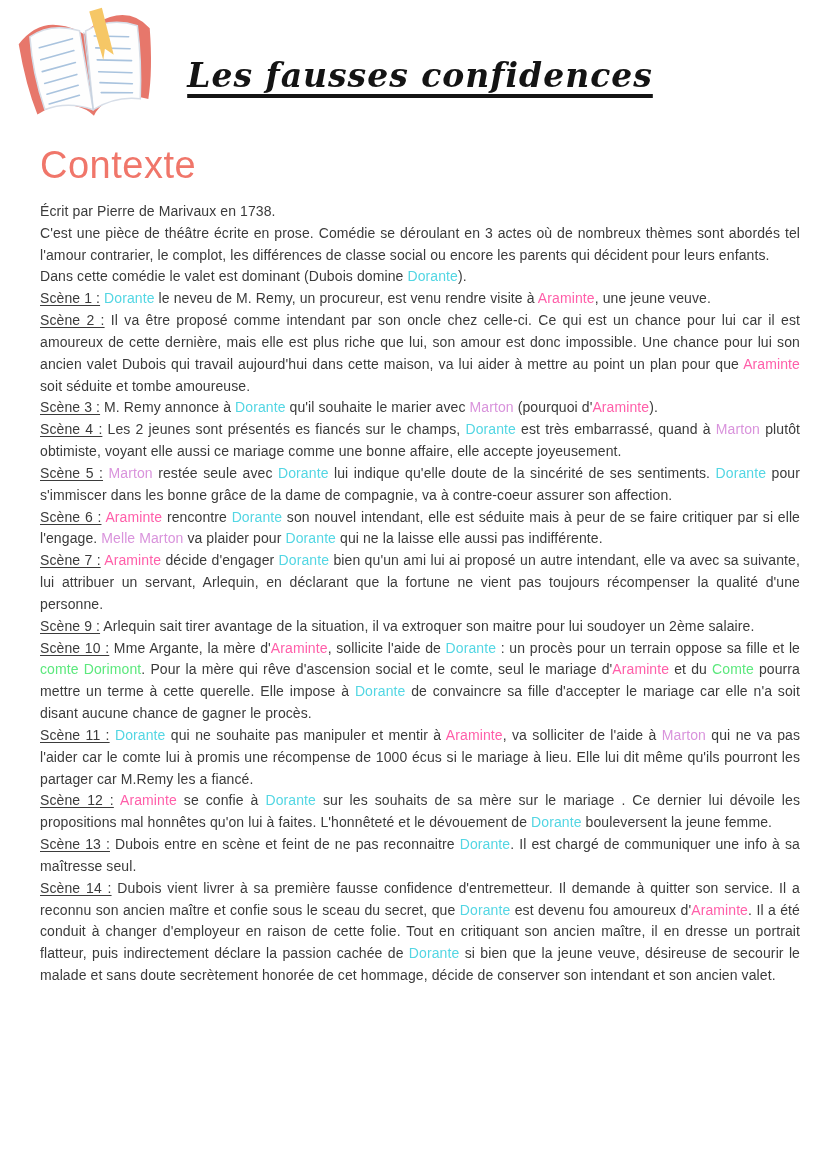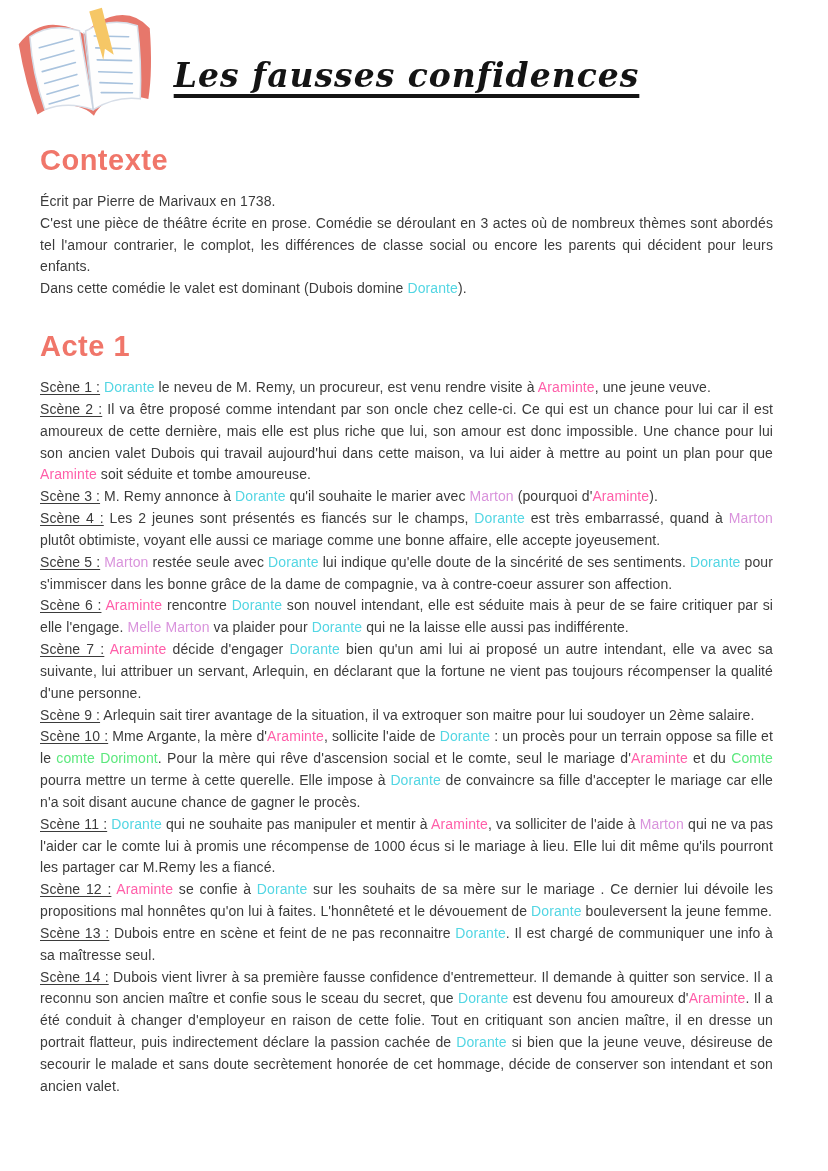--- a/index.html
+++ b/index.html
@@ -3,21 +3,21 @@
 <meta charset="utf-8">
 <style>
   html, body { margin: 0; padding: 0; background: #ffffff; }
   .page {
     width: 828px;
     min-height: 1171px;
     margin: 0 auto;
     background: #ffffff;
     position: relative;
     box-sizing: border-box;
-    padding: 0 55px 30px 40px;
+    padding: 0 28px 30px 40px;
     font-family: "Liberation Sans", sans-serif;
   }
   .header { position: relative; height: 128px; }
   .book-icon { position: absolute; left: -28px; top: 4px; width: 152px; height: 126px; }
   .title {
     text-align: center;
     padding-top: 56px;
     margin: 0;
   }
   .title-text {
@@ -26,22 +26,22 @@
     font-weight: bold;
     font-size: 33px;
     letter-spacing: 1px;
     color: #141414;
     text-decoration: underline;
     text-decoration-thickness: 3.5px;
     text-underline-offset: 7px;
   }
   .section-heading {
     color: var(--c-heading, #f0766a);
-    font-size: 29px;
-    font-weight: bold;
+    font-size: 38px;
+    font-weight: normal;
     letter-spacing: 0.5px;
     margin: 30px 0 14px 0;
   }
   .section-heading.first { margin-top: 16px; }
   .section-body { }
   .para {
     margin: 0;
     text-align: justify;
     font-size: 14px;
     line-height: 1.56;
@@ -89,21 +89,20 @@
     </h1>
   </div>
 
   <main id="content">
       <h2 class="section-heading first">Contexte</h2>
       <div class="section-body">
         <p class="para"><span>Écrit par Pierre de Marivaux en 1738.</span></p>
         <p class="para"><span>C'est une pièce de théâtre écrite en prose. Comédie se déroulant en 3 actes où de nombreux thèmes sont abordés tel l'amour contrarier, le complot, les différences de classe social ou encore les parents qui décident pour leurs enfants.</span></p>
         <p class="para"><span>Dans cette comédie le valet est dominant (Dubois domine </span><span class="char-name" style="color: var(--c-dorante);">Dorante</span><span>).</span></p>
       </div>
-      <h2 class="section-heading">Acte 1</h2>
       <div class="section-body">
         <p class="para"><span class="scene-label">Scène 1 :</span><span> </span><span class="char-name" style="color: var(--c-dorante);">Dorante</span><span> le neveu de M. Remy, un procureur, est venu rendre visite à </span><span class="char-name" style="color: var(--c-araminte);">Araminte</span><span>, une jeune veuve.</span></p>
         <p class="para"><span class="scene-label">Scène 2 :</span><span> Il va être proposé comme intendant par son oncle chez celle-ci. Ce qui est un chance pour lui car il est amoureux de cette dernière, mais elle est plus riche que lui, son amour est donc impossible. Une chance pour lui son ancien valet Dubois qui travail aujourd'hui dans cette maison, va lui aider à mettre au point un plan pour que </span><span class="char-name" style="color: var(--c-araminte);">Araminte</span><span> soit séduite et tombe amoureuse.</span></p>
         <p class="para"><span class="scene-label">Scène 3 :</span><span> M. Remy annonce à </span><span class="char-name" style="color: var(--c-dorante);">Dorante</span><span> qu'il souhaite le marier avec </span><span class="char-name" style="color: var(--c-marton);">Marton</span><span> (pourquoi d'</span><span class="char-name" style="color: var(--c-araminte);">Araminte</span><span>).</span></p>
         <p class="para"><span class="scene-label">Scène 4 :</span><span> Les 2 jeunes sont présentés es fiancés sur le champs, </span><span class="char-name" style="color: var(--c-dorante);">Dorante</span><span> est très embarrassé, quand à </span><span class="char-name" style="color: var(--c-marton);">Marton</span><span> plutôt obtimiste, voyant elle aussi ce mariage comme une bonne affaire, elle accepte joyeusement.</span></p>
         <p class="para"><span class="scene-label">Scène 5 :</span><span> </span><span class="char-name" style="color: var(--c-marton);">Marton</span><span> restée seule avec </span><span class="char-name" style="color: var(--c-dorante);">Dorante</span><span> lui indique qu'elle doute de la sincérité de ses sentiments. </span><span class="char-name" style="color: var(--c-dorante);">Dorante</span><span> pour s'immiscer dans les bonne grâce de la dame de compagnie, va à contre-coeur assurer son affection.</span></p>
         <p class="para"><span class="scene-label">Scène 6 :</span><span> </span><span class="char-name" style="color: var(--c-araminte);">Araminte</span><span> rencontre </span><span class="char-name" style="color: var(--c-dorante);">Dorante</span><span> son nouvel intendant, elle est séduite mais à peur de se faire critiquer par si elle l'engage. </span><span class="char-name" style="color: var(--c-marton);">Melle Marton</span><span> va plaider pour </span><span class="char-name" style="color: var(--c-dorante);">Dorante</span><span> qui ne la laisse elle aussi pas indifférente.</span></p>
         <p class="para"><span class="scene-label">Scène 7 :</span><span> </span><span class="char-name" style="color: var(--c-araminte);">Araminte</span><span> décide d'engager </span><span class="char-name" style="color: var(--c-dorante);">Dorante</span><span> bien qu'un ami lui ai proposé un autre intendant, elle va avec sa suivante, lui attribuer un servant, Arlequin, en déclarant que la fortune ne vient pas toujours récompenser la qualité d'une personne.</span></p>
         <p class="para"><span class="scene-label">Scène 9 :</span><span> Arlequin sait tirer avantage de la situation, il va extroquer son maitre pour lui soudoyer un 2ème salaire.</span></p>
         <p class="para"><span class="scene-label">Scène 10 :</span><span> Mme Argante, la mère d'</span><span class="char-name" style="color: var(--c-araminte);">Araminte</span><span>, sollicite l'aide de </span><span class="char-name" style="color: var(--c-dorante);">Dorante</span><span> : un procès pour un terrain oppose sa fille et le </span><span class="char-name" style="color: var(--c-comte);">comte Dorimont</span><span>. Pour la mère qui rêve d'ascension social et le comte, seul le mariage d'</span><span class="char-name" style="color: var(--c-araminte);">Araminte</span><span> et du </span><span class="char-name" style="color: var(--c-comte);">Comte</span><span> pourra mettre un terme à cette querelle. Elle impose à </span><span class="char-name" style="color: var(--c-dorante);">Dorante</span><span> de convaincre sa fille d'accepter le mariage car elle n'a soit disant aucune chance de gagner le procès.</span></p>

